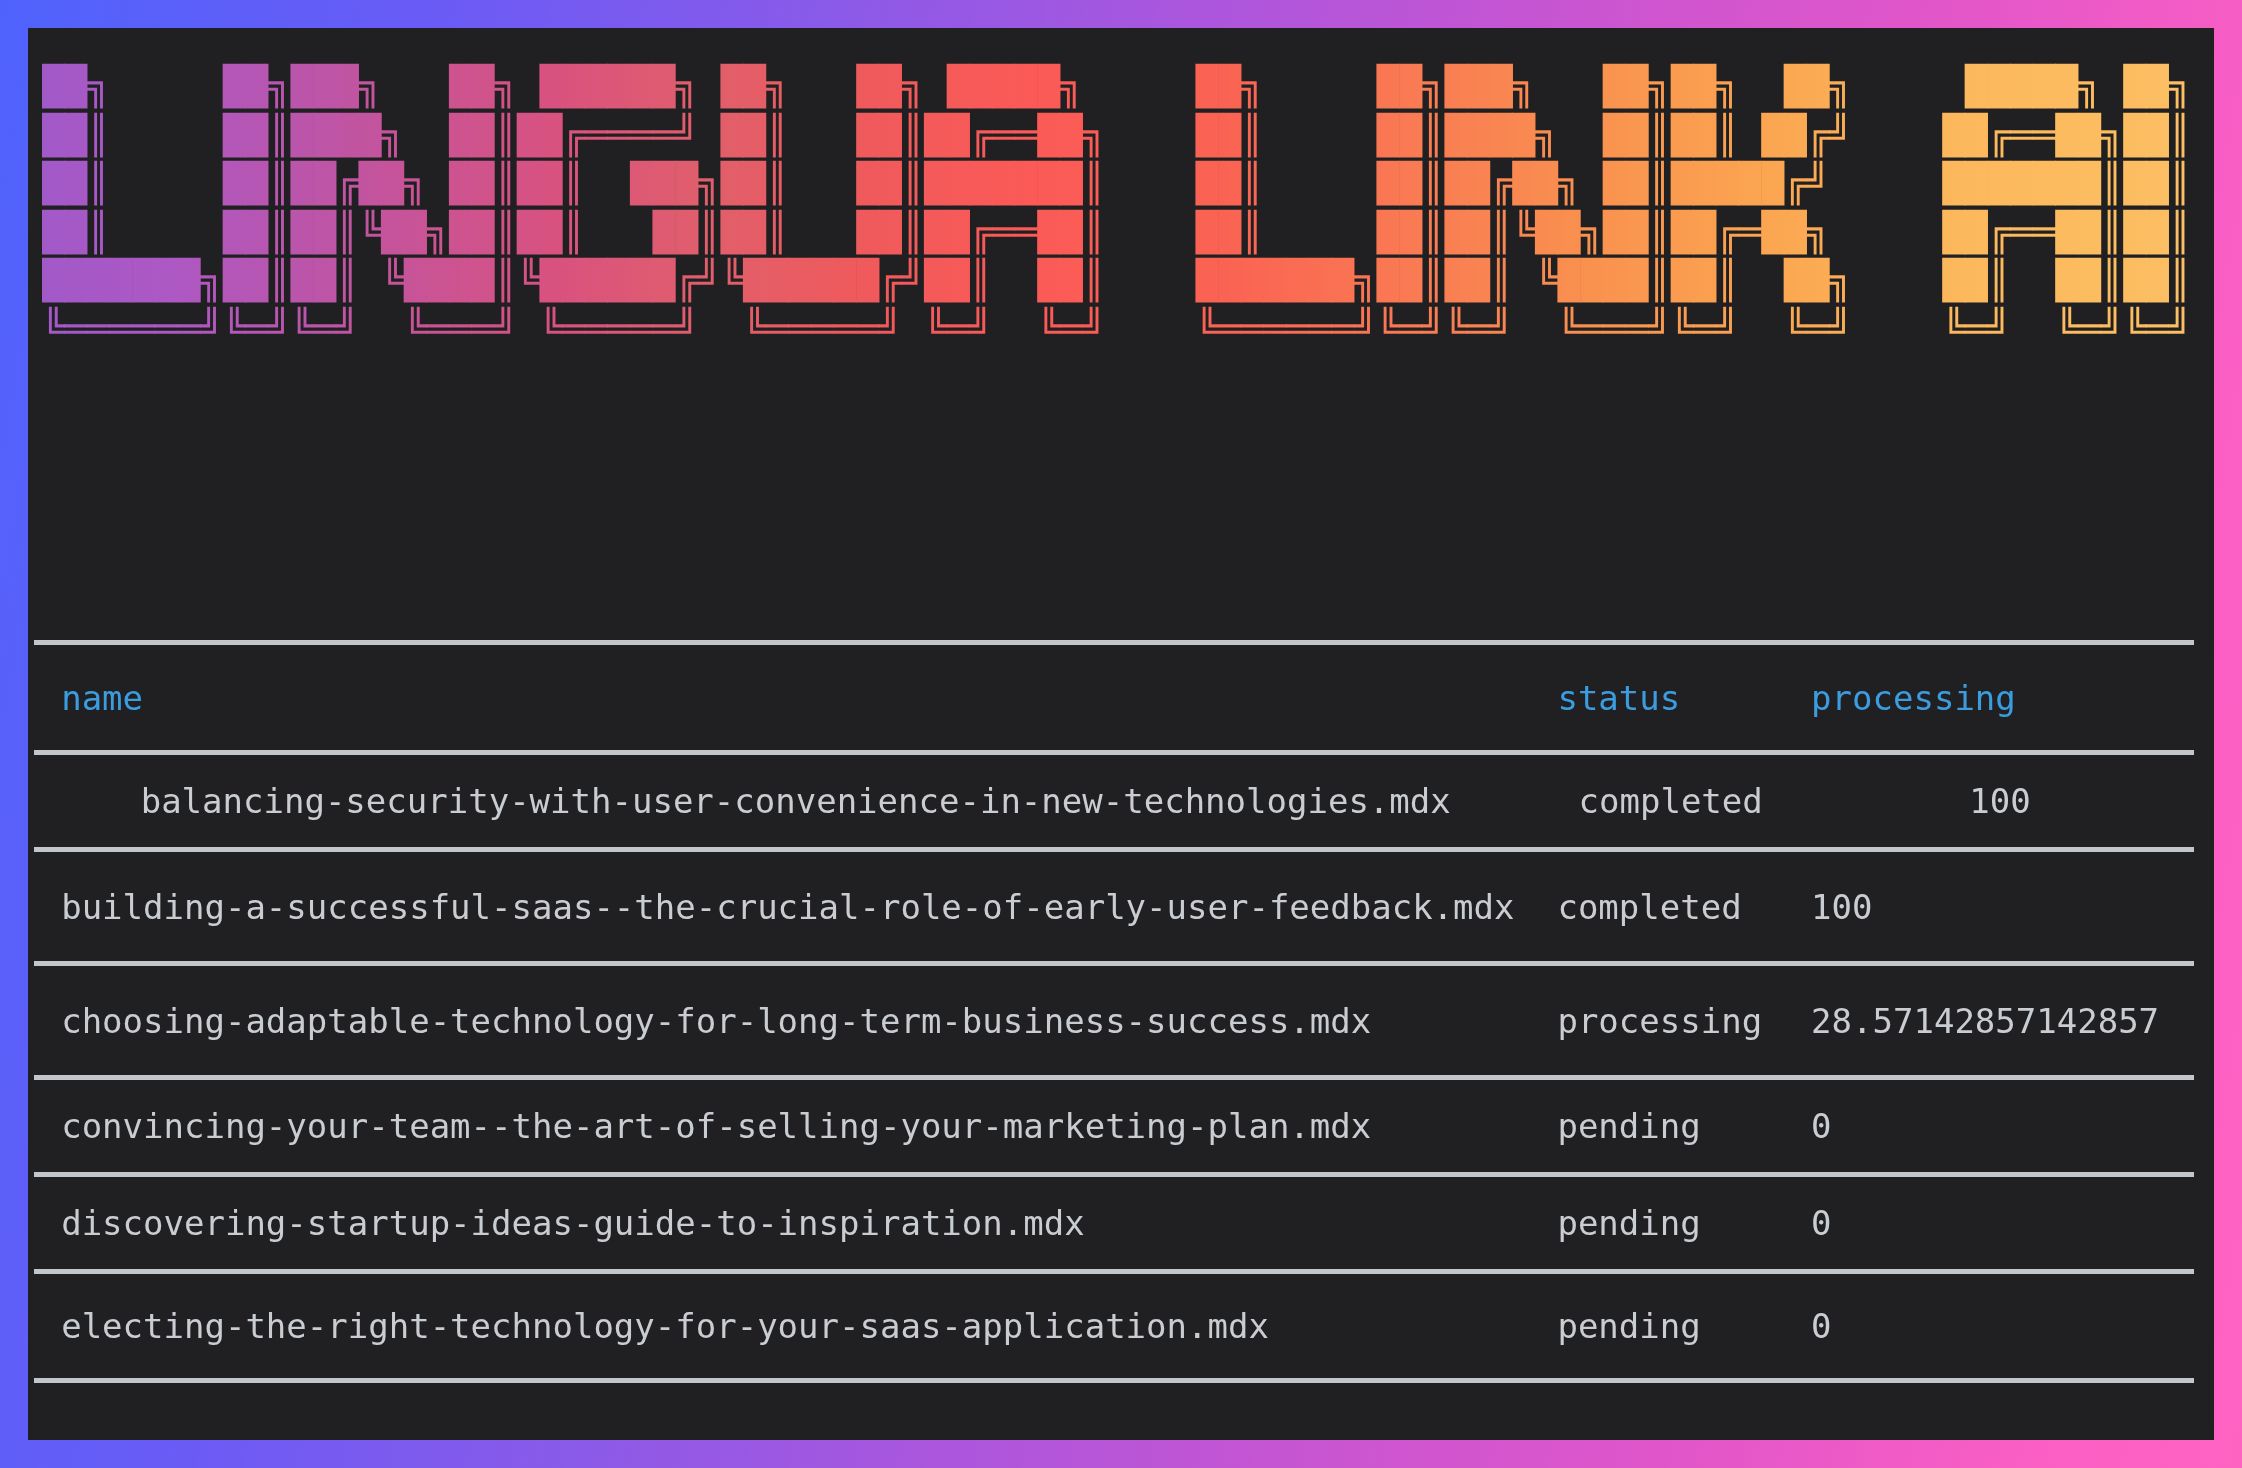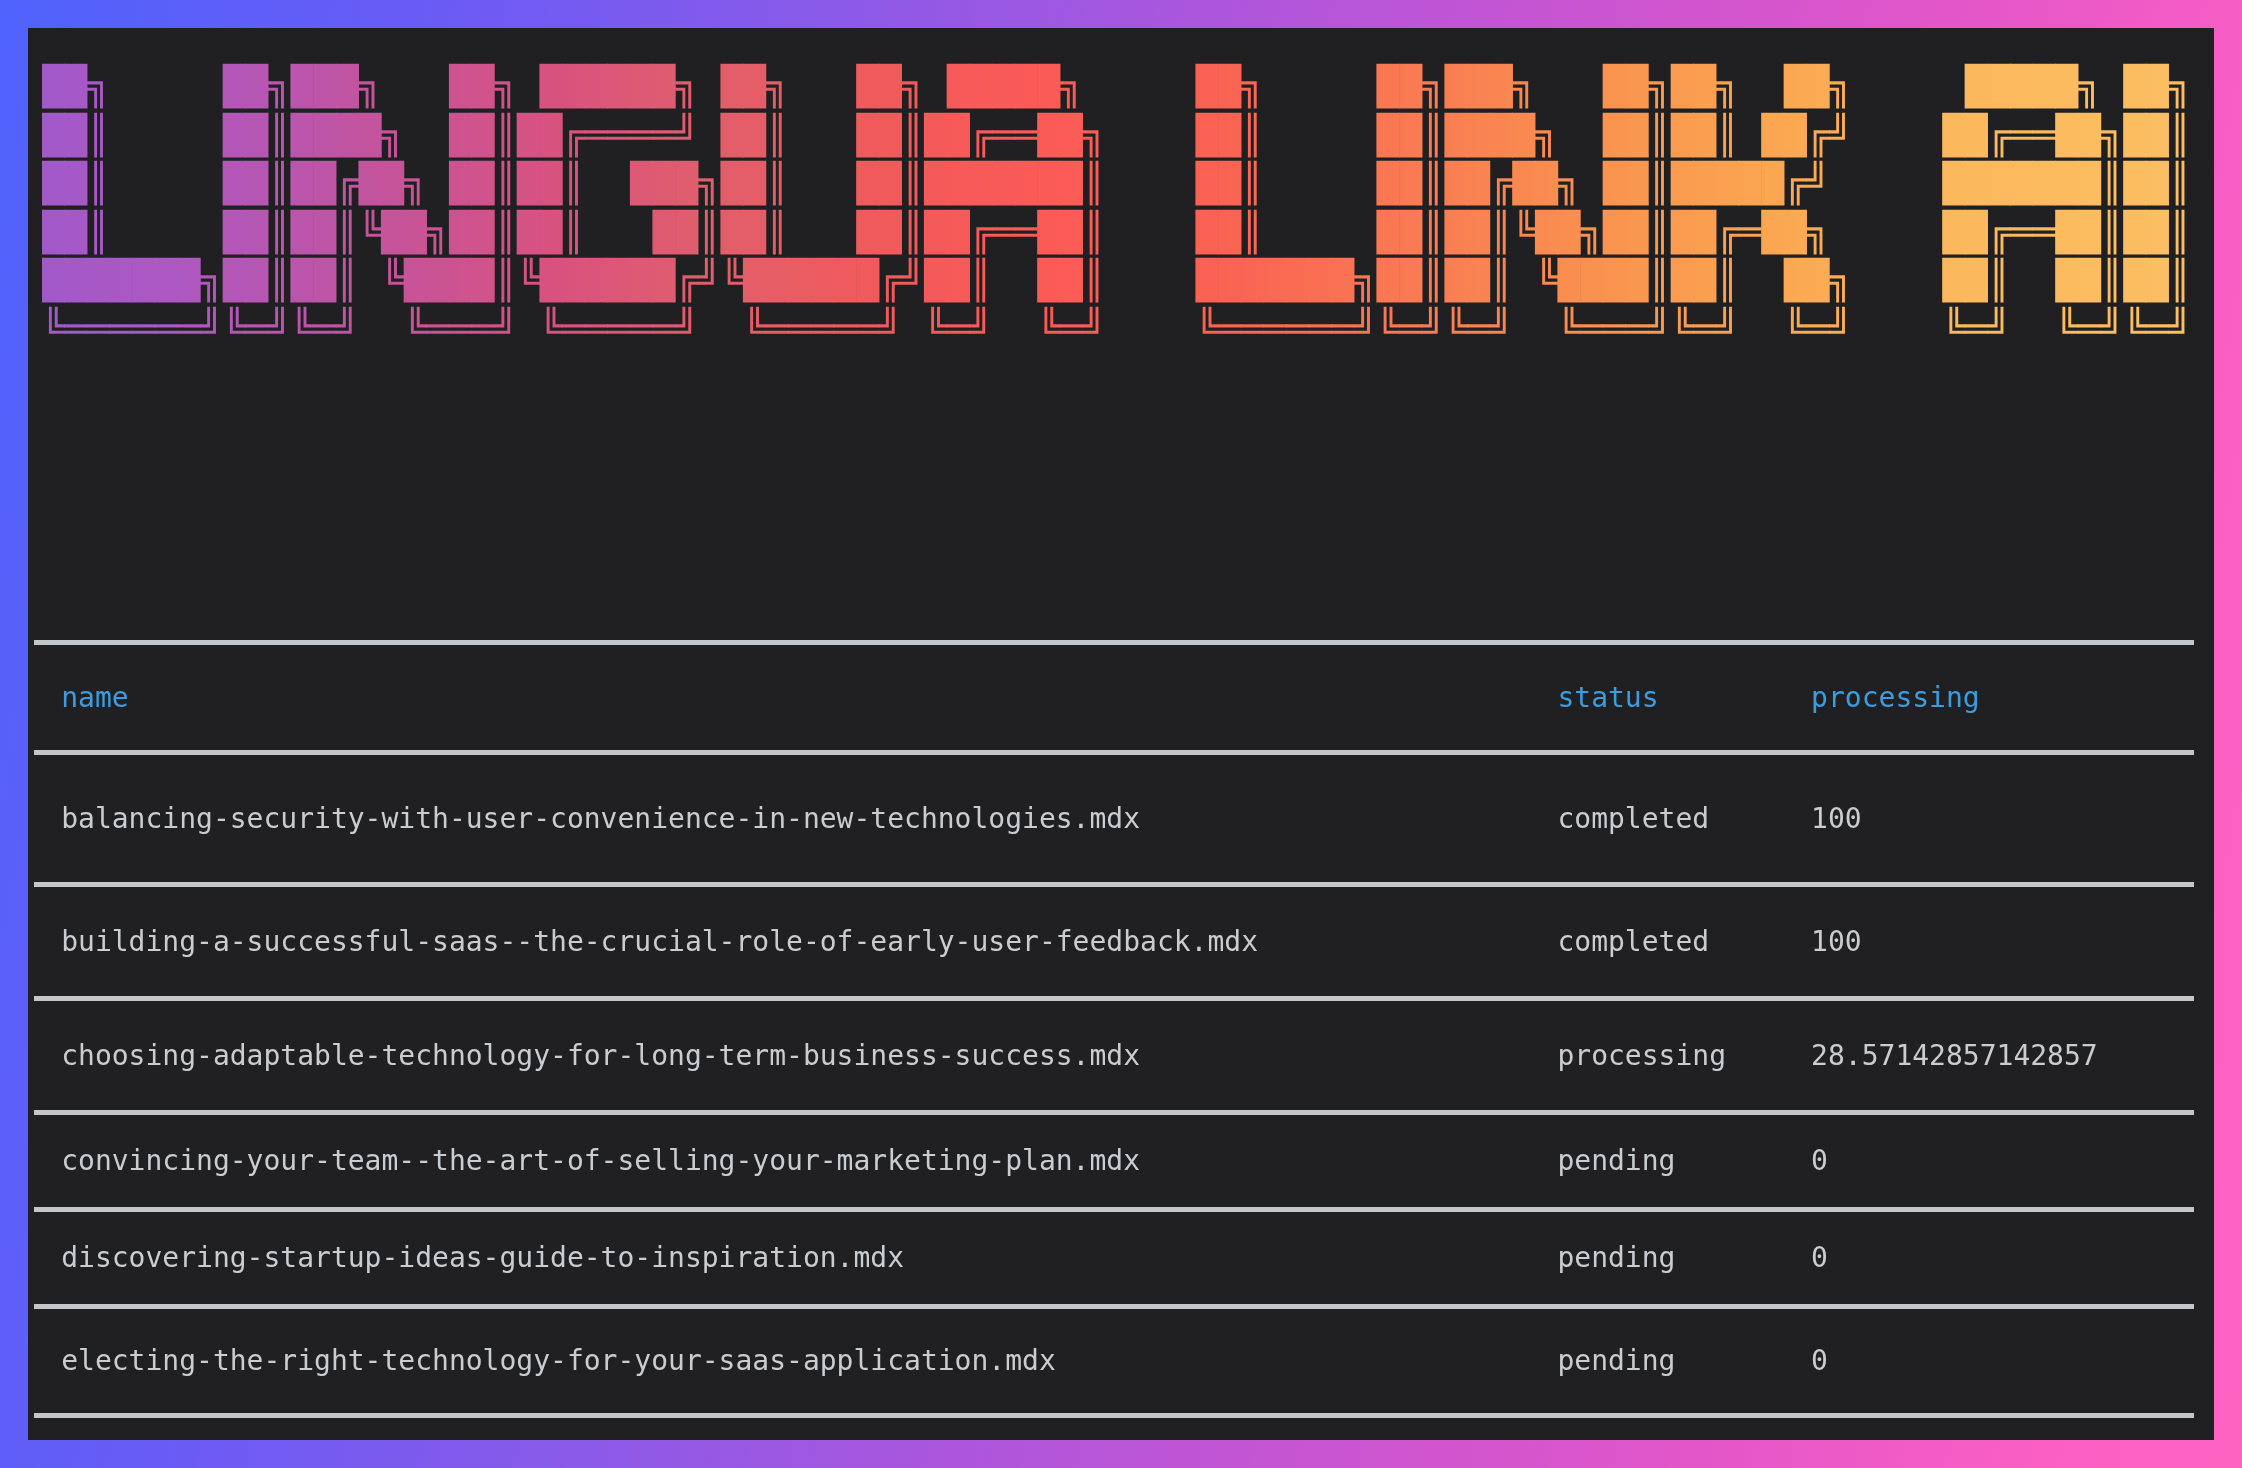--- a/index.html
+++ b/index.html
@@ -74,21 +74,21 @@
     width: 2160px;
     table-layout: fixed;
   }
   table.t td, table.t th {
     padding: 0;
     margin: 0;
     vertical-align: middle;
   }
   .cell-txt {
     font-family: "DejaVu Sans Mono", "Liberation Mono", monospace;
-    font-size: 28px;
+    font-size: 34px;
     line-height: 36px;
     white-space: pre;
     color: #c9ccd1;
     padding-left: 22px;
   }
   .hdr .cell-txt { color: #3b9de0; }
 
   .col-name { width: 1440px; }
   .col-status { width: 240px; }
   .col-pct { width: 386px; }
@@ -163,21 +163,21 @@
               <td><span class="cell-txt">processing</span></td>
               <td class="vsep">
                 <span class="vbar"></span>
               </td>
             </tr>
             <tr>
               <td colspan="7" class="hrule-cell">
                 <div class="hrule"></div>
               </td>
             </tr>
-            <tr style="height: 127px;">
+            <tr style="height: 92px; text-align: center;">
               <td class="vsep">
                 <span class="vbar"></span>
               </td>
               <td><span class="cell-txt">balancing-security-with-user-convenience-in-new-technologies.mdx</span></td>
               <td class="vsep">
                 <span class="vbar"></span>
               </td>
               <td><span class="cell-txt">completed</span></td>
               <td class="vsep">
                 <span class="vbar"></span>

